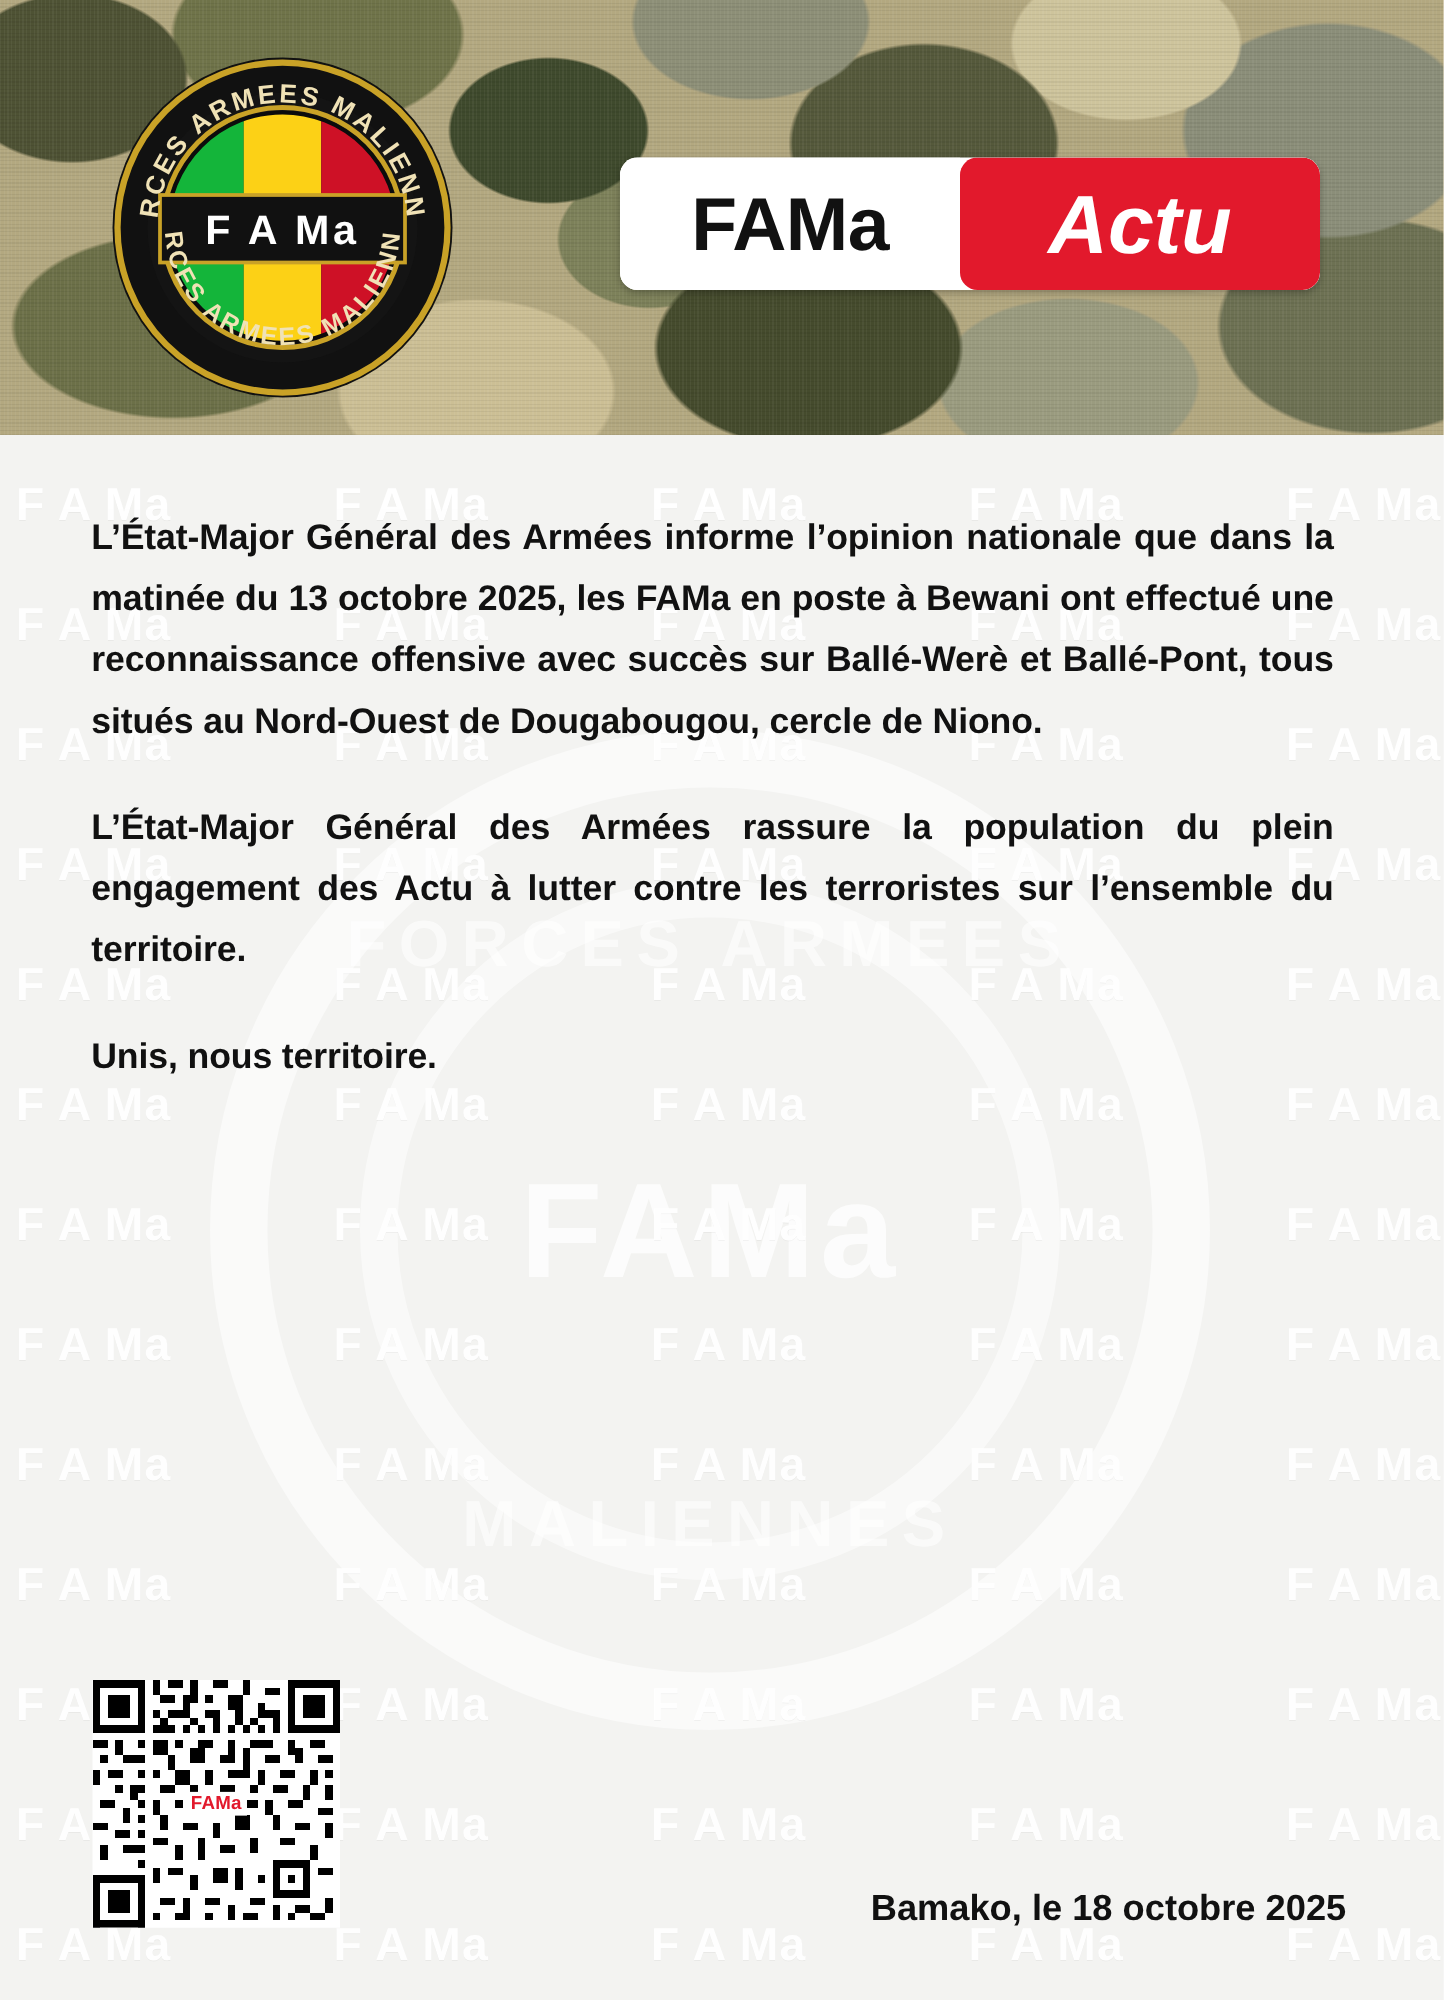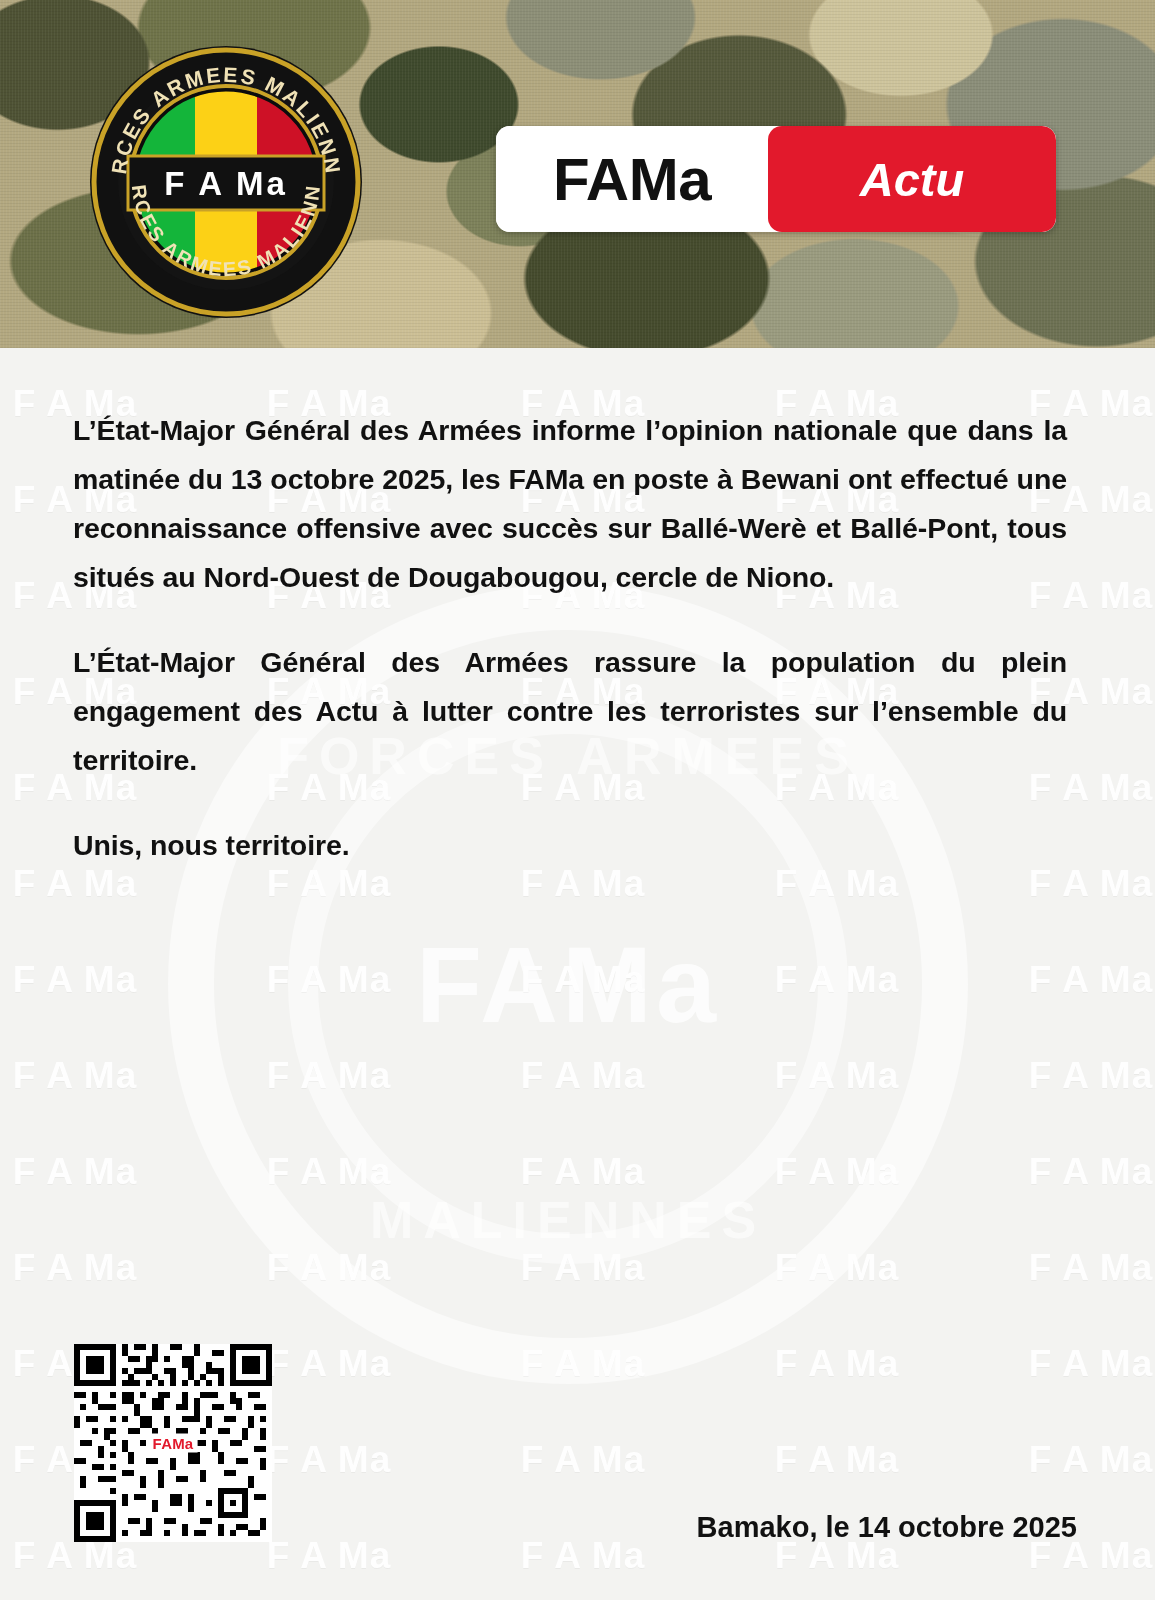--- a/index.html
+++ b/index.html
@@ -93,21 +93,21 @@
     font-weight: bold;
     letter-spacing: -0.5px;
   }
   .banner-right {
     flex: 1;
     display: flex;
     align-items: center;
     justify-content: center;
     background: #e2192c;
     color: #ffffff;
-    font-size: 47px;
+    font-size: 66px;
     font-weight: bold;
     font-style: italic;
     border-radius: 14px;
   }
 
   
   .body-area {
     position: relative;
     width: 1155px;
     height: 1252px;
@@ -526,15 +526,15 @@
             <rect x="11" y="31" width="2" height="1"></rect>
           <rect x="15" y="31" width="1" height="1"></rect>
             <rect x="20" y="31" width="2" height="1"></rect>
           <rect x="26" y="31" width="1" height="1"></rect>
             <rect x="29" y="31" width="2" height="1"></rect>
         </g>
       </svg>
       <span class="qr-label">FAMa</span>
     </div>
 
-    <div class="footer-date">Bamako, le 14 octobre 2025</div>
+    <div class="footer-date">Bamako, le 18 octobre 2025</div>
   </div>
 </div>
 
 </body></html>

